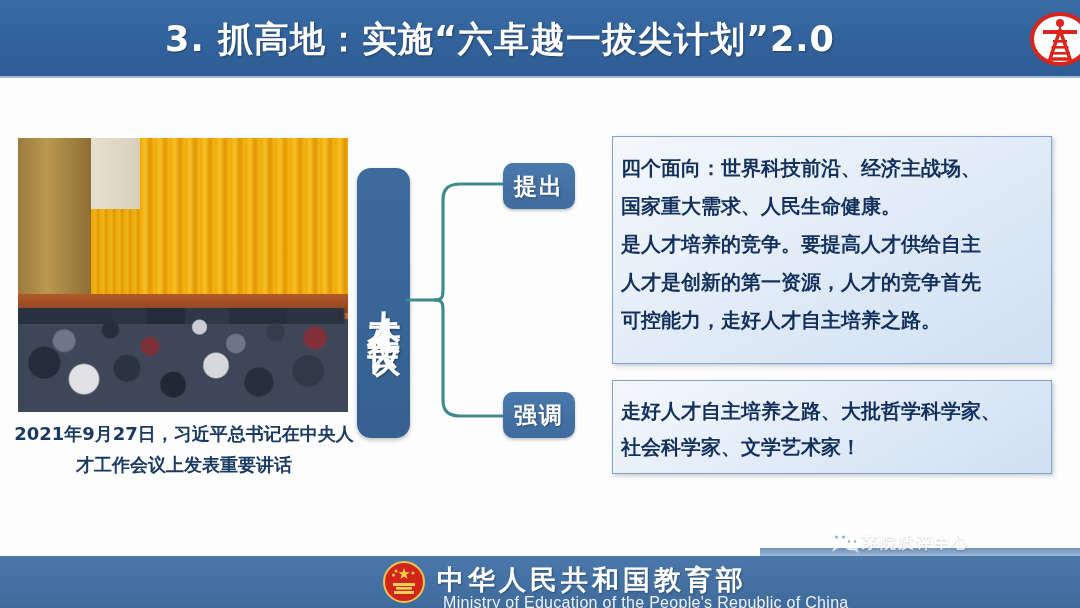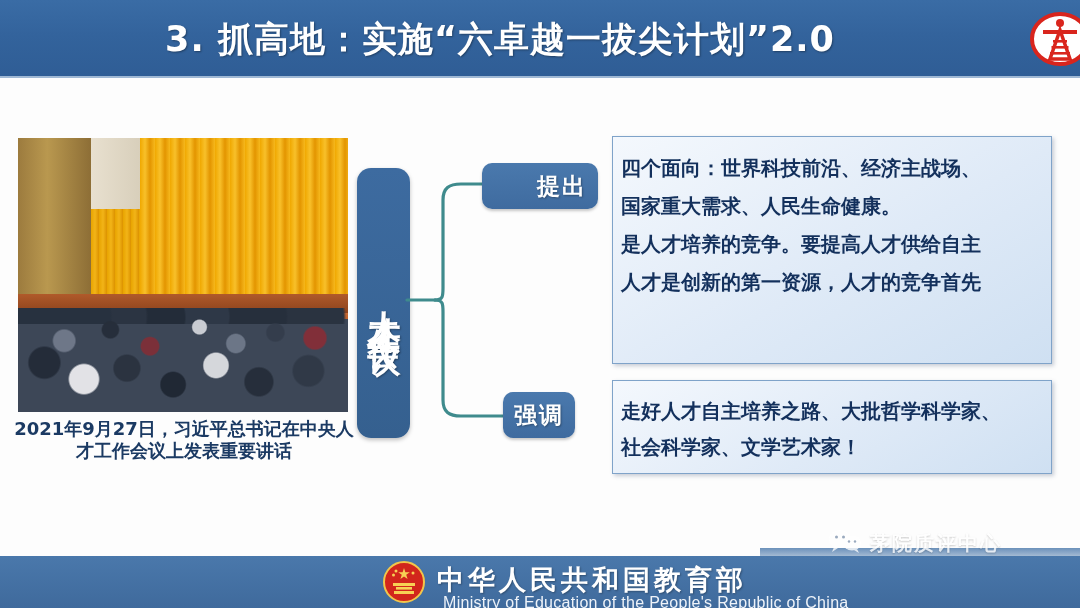--- a/index.html
+++ b/index.html
@@ -75,21 +75,21 @@
       radial-gradient(circle at 27% 55%,#2b3442 0 16%,transparent 17%),
       radial-gradient(circle at 41% 58%,#232c39 0 16%,transparent 17%),
       radial-gradient(circle at 55% 54%,#2e3847 0 16%,transparent 17%),
       radial-gradient(circle at 70% 58%,#262f3c 0 16%,transparent 17%),
       radial-gradient(circle at 85% 55%,#2a3340 0 16%,transparent 17%);}
 
   .photo-caption{
     position:absolute;left:14px;top:418px;width:340px;
     text-align:center;color:#1b3a63;
     font-family:"DejaVu Sans","Liberation Sans",sans-serif;
-    font-size:18px;font-weight:bold;line-height:22px;
+    font-size:18px;font-weight:bold;line-height:31px;
   }
 
   
   .vbox{
     position:absolute;left:357px;top:168px;width:53px;height:270px;
     background:linear-gradient(180deg,#3d6ba0,#35608f);
     border-radius:14px;
     box-shadow:0 2px 4px rgba(0,0,0,.25);
     display:flex;align-items:center;justify-content:center;
   }
@@ -109,21 +109,21 @@
     position:absolute;width:72px;height:46px;
     background:linear-gradient(180deg,#4a79ad,#3f6b9f);
     border-radius:10px;
     box-shadow:0 2px 3px rgba(0,0,0,.22);
     display:flex;align-items:center;justify-content:center;
     color:#ffffff;
     font-family:"DejaVu Sans","Liberation Sans",sans-serif;
     font-size:23px;font-weight:bold;letter-spacing:2px;
     text-shadow:1px 1px 2px rgba(0,0,0,.3);
   }
-  .tag-top{left:482px;top:163px;padding-left:44px;}
+  .tag-top{left:503px;top:163px;}
   .tag-bottom{left:503px;top:392px;}
 
   
   .cbox{
     position:absolute;
     background:linear-gradient(150deg,#f4f8fd 0%,#dfeaf7 55%,#cfe0f2 100%);
     border:1px solid #7fa3c9;
     box-shadow:2px 2px 4px rgba(60,80,110,.28);
     box-sizing:border-box;
     padding:12px 16px 10px 8px;
@@ -166,24 +166,24 @@
     background:repeating-linear-gradient(90deg,#cfd6dd 0px,#e8edf1 7px,#b9c3cc 14px),
                repeating-linear-gradient(180deg,#d6dce2 0px,#eef2f5 6px,#c2cbd3 12px);
     background-blend-mode:multiply;}
   .bldg-tree{position:absolute;right:12%;bottom:0;width:52px;height:42px;
     background:radial-gradient(circle at 50% 60%,#6e8f5e 0 60%,transparent 61%);}
   .bldg-fade{position:absolute;inset:0;
     background:linear-gradient(180deg,rgba(74,120,171,.95) 0%,rgba(74,120,171,.25) 22%,rgba(74,120,171,0) 45%);}
 
   .watermark{
     position:absolute;left:828px;top:528px;
-    display:flex;align-items:center;gap:8px;
+    display:flex;align-items:center;
     color:#ffffff;opacity:.78;
     font-family:"DejaVu Sans","Liberation Sans",sans-serif;
-    font-size:20px;font-weight:bold;letter-spacing:2px;
+    font-size:16px;font-weight:bold;letter-spacing:2px;
     text-shadow:0 1px 2px rgba(0,0,0,.25);
     white-space:nowrap;
   }
   .wechat-icon{display:block;}
 </style>
 </head>
 <body>
 
 <div class="slide">
 
@@ -238,20 +238,21 @@
   </div>
   <div class="tag tag-bottom">
     <span>强调</span>
   </div>
 
   <div class="cbox cbox-main">
     <p>四个面向：世界科技前沿、经济主战场、</p>
     <p>国家重大需求、人民生命健康。</p>
     <p>是人才培养的竞争。要提高人才供给自主</p>
     <p>人才是创新的第一资源，人才的竞争首先</p>
+    <p>可控能力，走好人才自主培养之路。</p>
   </div>
 
   <div class="cbox cbox-sub">
     <p>走好人才自主培养之路、大批哲学科学家、</p>
     <p>社会科学家、文学艺术家！</p>
   </div>
 
   <div class="bldg">
     <div class="bldg-sky"></div>
     <div class="bldg-body"></div>

